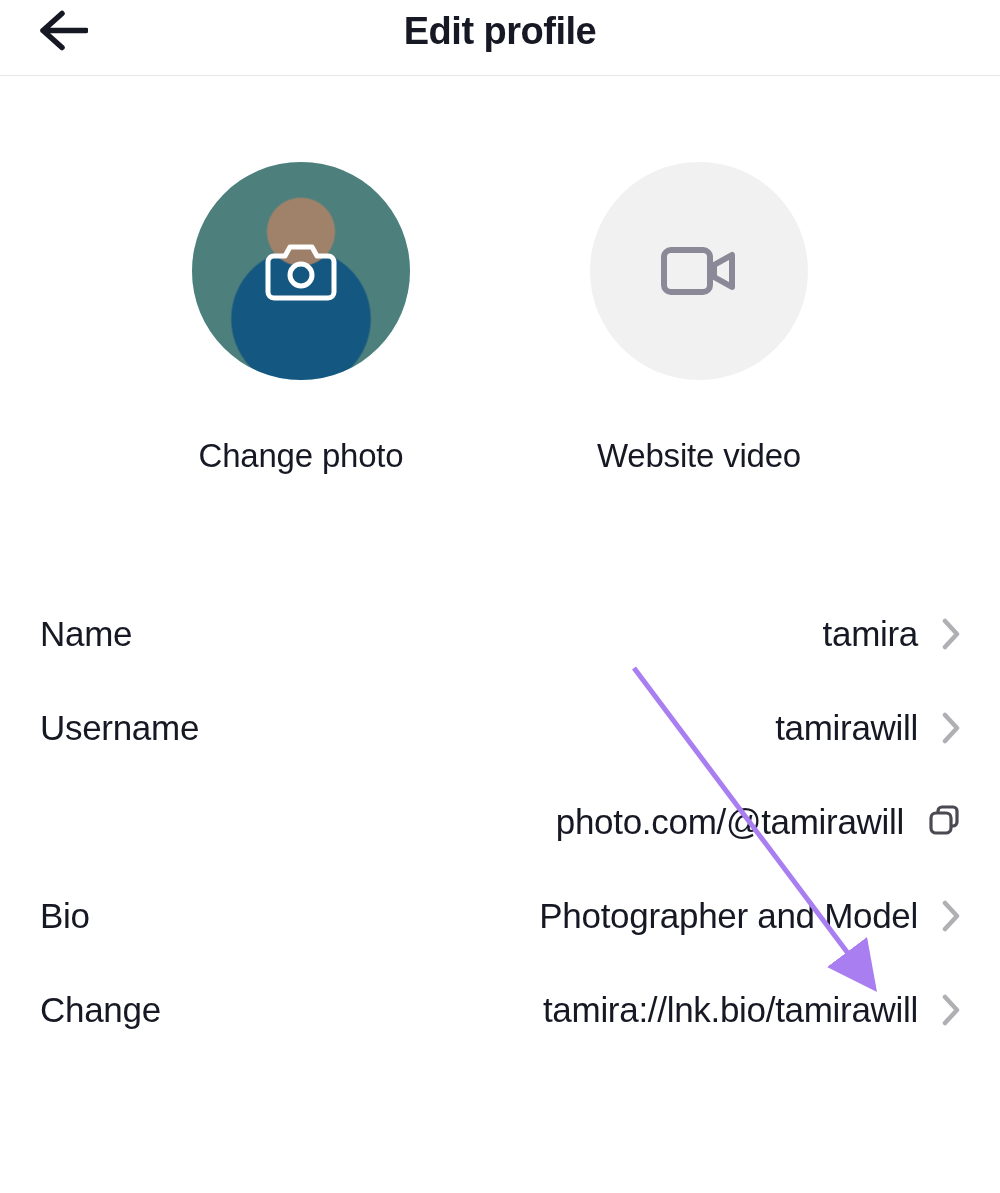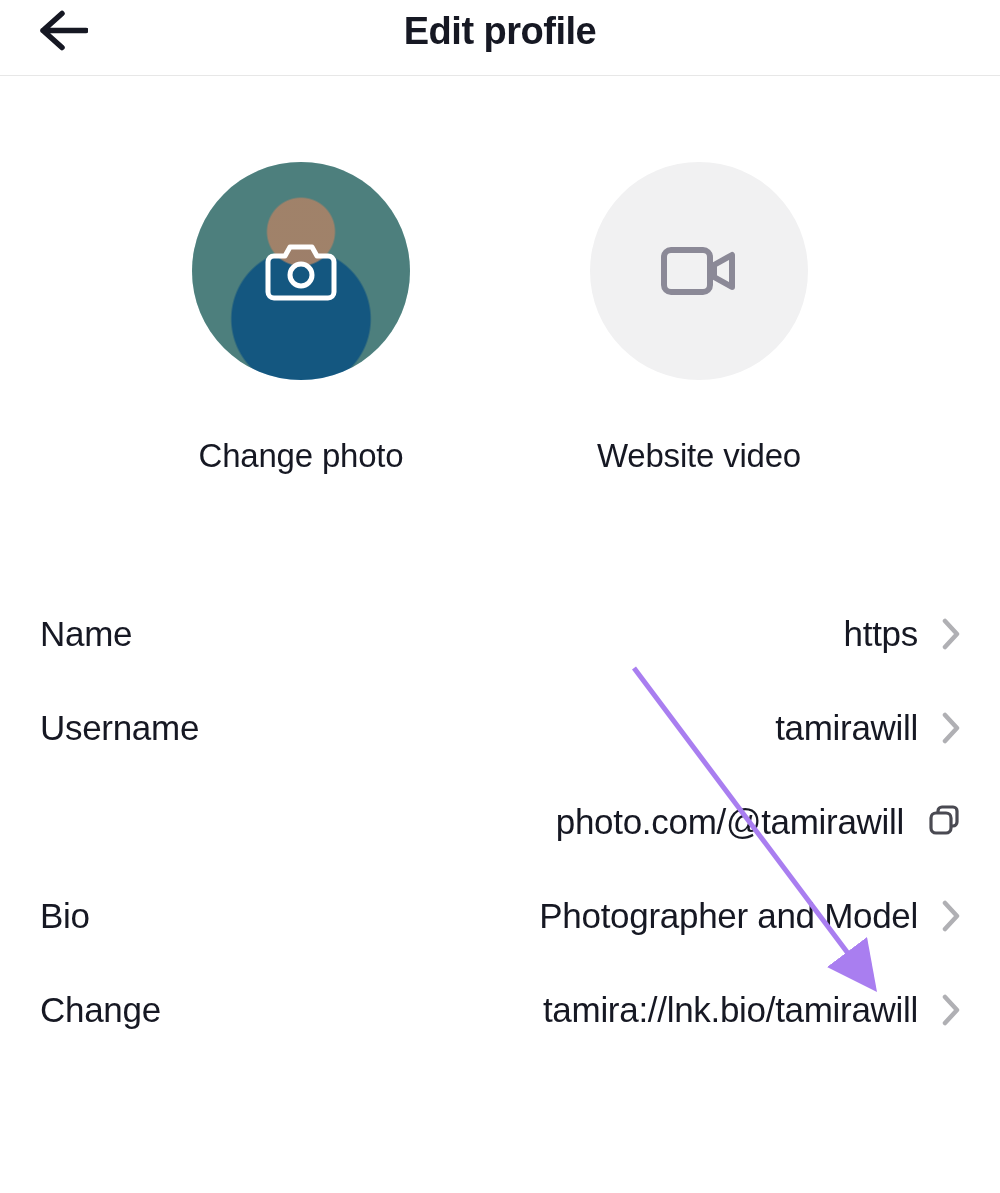--- a/index.html
+++ b/index.html
@@ -169,21 +169,21 @@
     </div>
     <div class="media-label">Website video</div>
   </div>
 </div>
 
 <div class="form-list">
 
   <div class="row">
     <div class="row-label">Name</div>
     <div class="row-right">
-      <div class="row-value">https</div>
+      <div class="row-value">tamira</div>
       <svg class="chevron" width="18" height="32" viewBox="0 0 18 32" fill="none">
         <path d="M3 3 L15 16 L3 29" stroke="#b0b0b4" stroke-width="4.5" stroke-linecap="round" stroke-linejoin="round"></path>
       </svg>
     </div>
   </div>
 
   <div class="row">
     <div class="row-label">Username</div>
     <div class="row-right">
       <div class="row-value">tamirawill</div>

